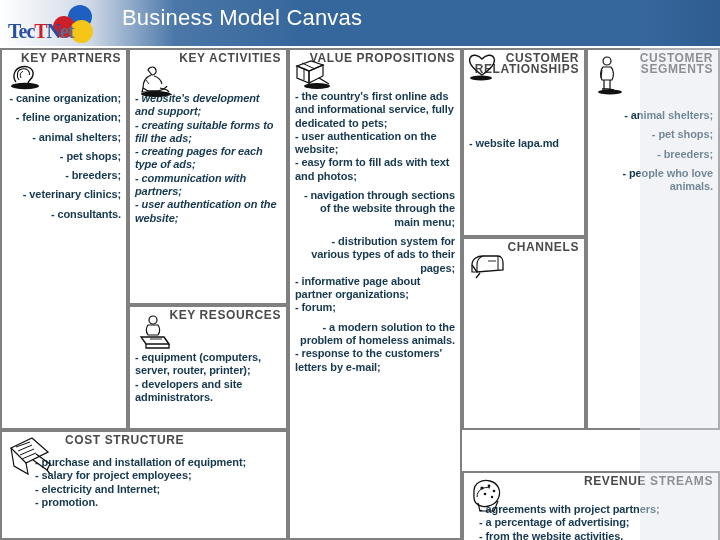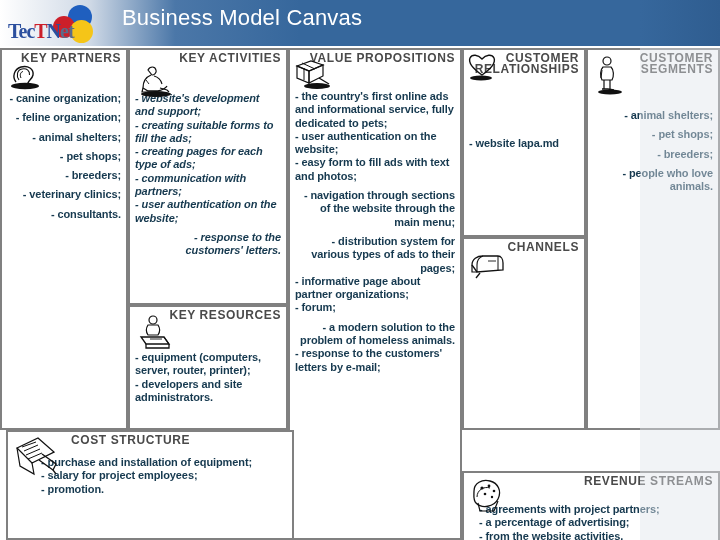--- a/index.html
+++ b/index.html
@@ -129,21 +129,20 @@
         <path d="M24 24 L31 26 L33 28" fill="none" stroke="#111" stroke-width="1.2"></path>
         <path d="M10 16 L13 20" stroke="#111" stroke-width=".9"></path>
       </svg>
     </div>
     <div class="body-text" style="margin-top:28px;font-style:italic;">
       <span class="ln">- website's development and support;</span>
       <span class="ln">- creating suitable forms to fill the ads;</span>
       <span class="ln">- creating pages for each type of ads;</span>
       <span class="ln">- communication with partners;</span>
       <span class="ln">- user authentication on the website;</span>
-      <span class="ln sp">- response to the customers' letters.</span>
     </div>
   </div>
 
   <div class="cell" style="left:128px; top:305px; width:160px; height:125px;">
     <div class="cell-title">KEY RESOURCES</div>
     <div class="icon icon-tl" style="top:8px;">
       <svg width="40" height="38" viewBox="0 0 40 38">
         <circle cx="17" cy="5" r="4" fill="none" stroke="#111" stroke-width="1.2"></circle>
         <path d="M12 10 C10 13 10 17 12 20 L22 20 C24 17 24 13 22 10 Z" fill="none" stroke="#111" stroke-width="1.2"></path>
         <path d="M5 22 L28 22 L33 29 L10 29 Z" fill="none" stroke="#111" stroke-width="1.3"></path>
@@ -224,34 +223,35 @@
       </svg>
     </div>
     <div class="body-text" style="margin-top:34px;">
       <span class="ln sp">- animal shelters;</span>
       <span class="ln sp">-      pet shops;</span>
       <span class="ln sp">-      breeders;</span>
       <span class="ln sp">- people who love animals.</span>
     </div>
   </div>
 
-  <div class="cell" style="left:0px; top:430px; width:288px; height:110px;margin-left:6px;">
+  <div class="cell" style="left:0px; top:430px; width:288px; height:110px;">
     <div class="cell-title" style="text-align:left; padding-left:58px;">COST STRUCTURE</div>
     <div class="icon" style="left:4px; top:4px;">
       <svg width="50" height="44" viewBox="0 0 50 44">
         <path d="M5 12 L26 2 L42 16 L20 27 Z" fill="none" stroke="#111" stroke-width="1.3"></path>
         <path d="M10 11 L24 6 M12 15 L26 9 M14 19 L28 13 M16 23 L30 17" stroke="#111" stroke-width="1"></path>
         <path d="M5 12 L8 30 L22 38 L20 27" fill="none" stroke="#111" stroke-width="1.2"></path>
         <path d="M30 18 L44 28 L41 34 L27 24" fill="none" stroke="#111" stroke-width="1.3"></path>
         <path d="M41 34 L44 38" stroke="#111" stroke-width="1.3"></path>
       </svg>
     </div>
     <div class="body-text" style="margin-top:10px; padding-left:28px;">
       <span class="ln">- purchase and installation of equipment;</span>
       <span class="ln">- salary for project employees;</span>
+      <span class="ln">- electricity and Internet;</span>
       <span class="ln">- promotion.</span>
     </div>
   </div>
 
   <div class="cell" style="left:462px; top:430px; width:258px; height:110px;margin-top:41px;">
     <div class="cell-title">REVENUE STREAMS</div>
     <div class="icon" style="left:4px; top:4px;">
       <svg width="48" height="44" viewBox="0 0 48 44">
         <path d="M6 14 C6 6 14 2 22 4 C30 6 34 14 30 22 C26 30 14 32 8 26 C5 23 6 18 6 14 Z" fill="none" stroke="#111" stroke-width="1.3"></path>
         <path d="M9 20 C9 13 16 9 22 11" fill="none" stroke="#111" stroke-width="1"></path>

